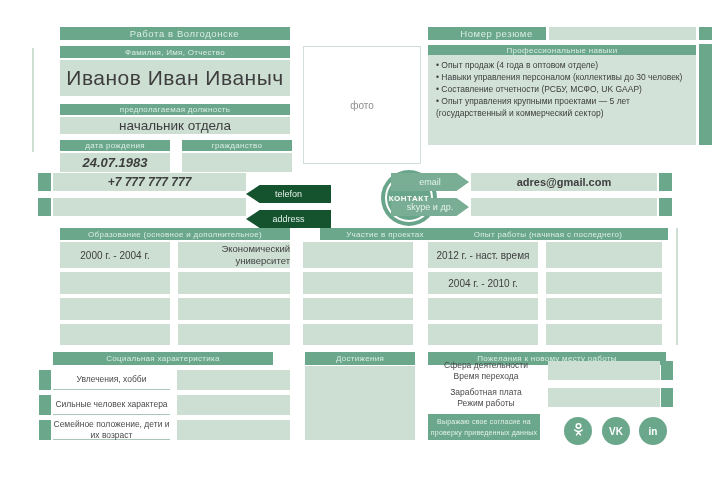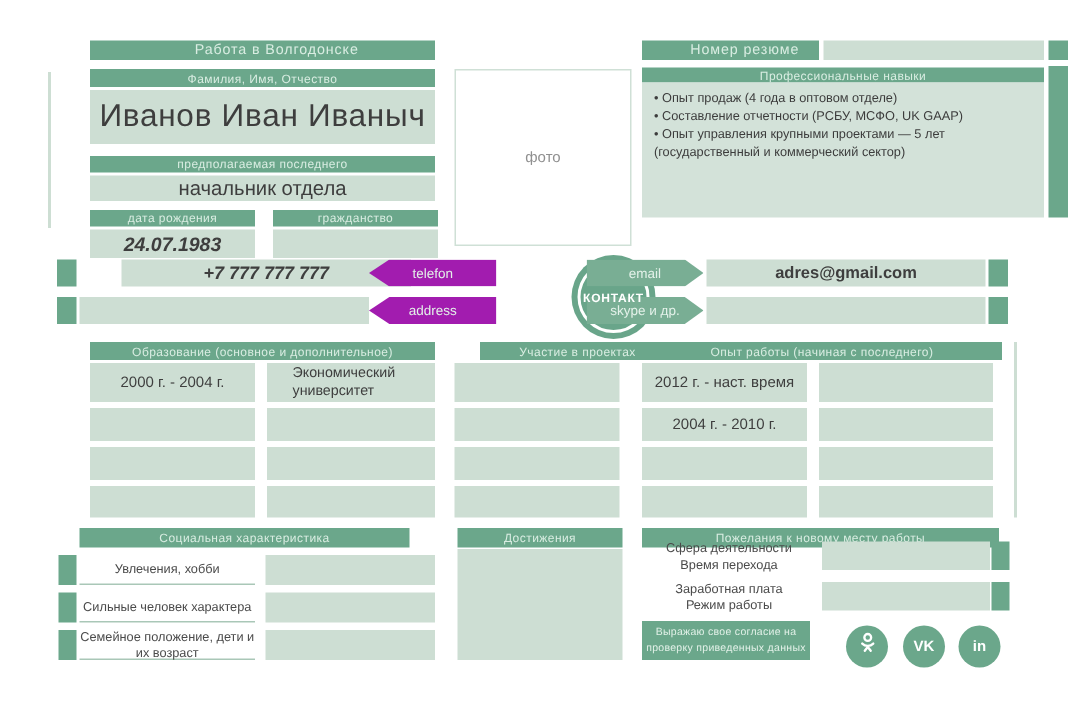--- a/index.html
+++ b/index.html
@@ -5,39 +5,39 @@
   html,body{margin:0;padding:0;background:#ffffff;}
   .page{position:relative;width:720px;height:480px;background:#ffffff;
         font-family:"Liberation Sans",sans-serif;overflow:hidden;}
   .abs{position:absolute;box-sizing:border-box;}
   .bar{background:#6BA78B;color:#D9EDE2;display:flex;align-items:center;justify-content:center;
        font-size:8px;letter-spacing:.3px;white-space:nowrap;overflow:hidden;}
   .bar.lg{font-size:9.5px;letter-spacing:.6px;padding-left:19px;}
   .panel{background:#CDDED3;}
   .sq{background:#6BA78B;}
   .ctr{display:flex;align-items:center;justify-content:center;color:#3E3E3E;}
-  .arrow-l{clip-path:polygon(16% 0,100% 0,100% 100%,16% 100%,0 50%);background:#a21caf;
-           color:#E3F1E9;font-size:9px;display:flex;align-items:center;justify-content:center;}
+  .arrow-l{clip-path:polygon(16% 0,100% 0,100% 100%,16% 100%,0 50%);background:#14532d;
+           color:#E3F1E9;font-size:9px;display:flex;align-items:center;justify-content:center;margin-top:12px;}
   .arrow-r{clip-path:polygon(0 0,84% 0,100% 50%,84% 100%,0 100%);background:#79AE94;
            color:#E3F1E9;font-size:9px;display:flex;align-items:center;justify-content:center;}
   .hub{background:#69A58A;border-radius:50%;display:flex;align-items:center;justify-content:center;margin-left:48px;}
   .hub::after{content:"";position:absolute;inset:4px;border:2px solid #fff;border-radius:50%;}
   .hub span{color:#fff;font-size:8px;font-weight:bold;letter-spacing:.5px;z-index:1;}
   .photo{background:#fff;border:1.5px solid #CFE0D6;display:flex;align-items:center;
          justify-content:center;color:#909090;font-size:10px;}
   .bullets{background:#D3E2D9;font-size:8.5px;color:#3C3C3C;line-height:1.42;padding:4px 8px;}
   .bullets div::before{content:"• ";}
   .name{font-size:21px;font-weight:500;letter-spacing:.5px;}
   .pos{font-size:13.5px;}
   .dob{font-size:13px;font-weight:600;font-style:italic;}
-  .phone{font-size:12px;font-weight:bold;font-style:italic;margin-left:28px;}
+  .phone{font-size:12px;font-weight:bold;font-style:italic;}
   .mail{font-size:11px;font-weight:600;}
   .cell{font-size:10px;}
   .cell-left{display:flex;align-items:center;font-size:9.5px;line-height:1.25;
-             padding-left:17px;color:#3E3E3E;}
+             padding-left:4px;color:#3E3E3E;text-align:right;}
   .ul-label{border-bottom:1.5px solid #A9C7B7;display:flex;flex-direction:column;align-items:center;
             justify-content:center;text-align:center;font-size:8.5px;color:#4A4A4A;line-height:1.18;}
   .wish-labels{display:flex;flex-direction:column;align-items:center;justify-content:center;
                text-align:center;font-size:8.5px;color:#4A4A4A;line-height:11px;}
   .consent{background:#6BA78B;color:#E2F1E8;font-size:7px;line-height:1.6;display:flex;
            flex-direction:column;align-items:center;justify-content:center;text-align:center;
            letter-spacing:.2px;}
   .circle-icon{background:#6BA78B;border-radius:50%;display:flex;align-items:center;
                justify-content:center;color:#fff;font-weight:bold;}
   .vline{background:#CDDED3;}
@@ -49,32 +49,33 @@
 
   <div class="abs bar lg" style="left:60px;top:27px;width:230px;height:13px">Работа в Волгодонске</div>
   <div class="abs bar lg" style="left:428px;top:27px;width:118px;height:13px">Номер резюме</div>
   <div class="abs panel" style="left:549px;top:27px;width:147px;height:13px"></div>
   <div class="abs sq" style="left:699px;top:27px;width:13px;height:13px"></div>
   <div class="abs sq" style="left:699px;top:44px;width:13px;height:101px"></div>
   <div class="abs vline" style="left:32px;top:48px;width:2px;height:104px"></div>
 
   <div class="abs bar" style="left:60px;top:46px;width:230px;height:12px">Фамилия, Имя, Отчество</div>
   <div class="abs panel ctr name" style="left:60px;top:60px;width:230px;height:36px">Иванов Иван Иваныч</div>
-  <div class="abs bar" style="left:60px;top:104px;width:230px;height:11px">предполагаемая последнего</div>
+  <div class="abs bar" style="left:60px;top:104px;width:230px;height:11px">предполагаемая должность</div>
   <div class="abs panel ctr pos" style="left:60px;top:117px;width:230px;height:17px">начальник отдела</div>
   <div class="abs bar" style="left:60px;top:140px;width:110px;height:11px">дата рождения</div>
   <div class="abs panel ctr dob" style="left:60px;top:153px;width:110px;height:19px">24.07.1983</div>
   <div class="abs bar" style="left:182px;top:140px;width:110px;height:11px">гражданство</div>
   <div class="abs panel ctr" style="left:182px;top:153px;width:110px;height:19px"></div>
 
   <div class="abs photo" style="left:303px;top:46px;width:118px;height:118px">фото</div>
 
   <div class="abs bar" style="left:428px;top:45px;width:268px;height:10px">Профессиональные навыки</div>
   <div class="abs bullets" style="left:428px;top:55px;width:268px;height:90px">
     <div>Опыт продаж (4 года в оптовом отделе)</div>
+    <div>Навыки управления персоналом (коллективы до 30 человек)</div>
     <div>Составление отчетности (РСБУ, МСФО, UK GAAP)</div>
     <div>Опыт управления крупными проектами — 5 лет (государственный и коммерческий сектор)</div>
   </div>
 
   <div class="abs sq" style="left:38px;top:173px;width:13px;height:18px"></div>
   <div class="abs panel ctr phone" style="left:53px;top:173px;width:193px;height:18px">+7 777 777 777</div>
   <div class="abs arrow-l" style="left:246px;top:173px;width:85px;height:18px">telefon</div>
 
   <div class="abs sq" style="left:38px;top:198px;width:13px;height:18px"></div>
   <div class="abs panel ctr" style="left:53px;top:198px;width:193px;height:18px"></div>

